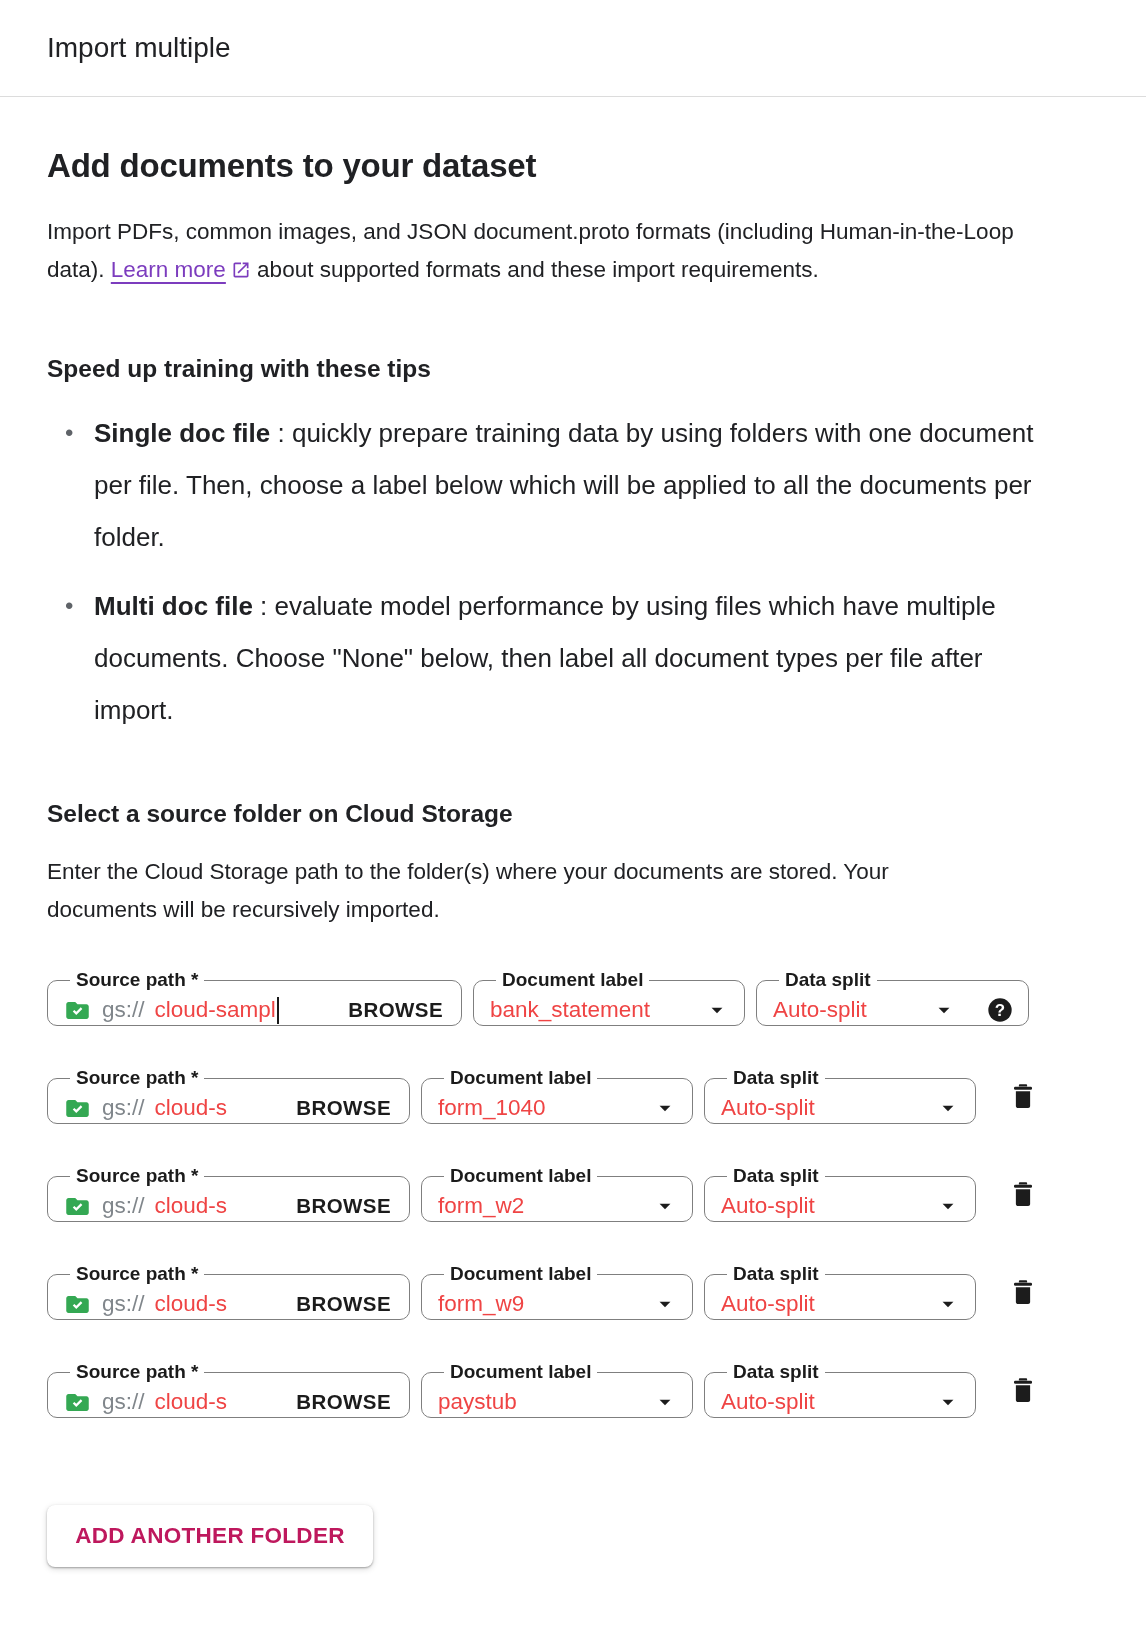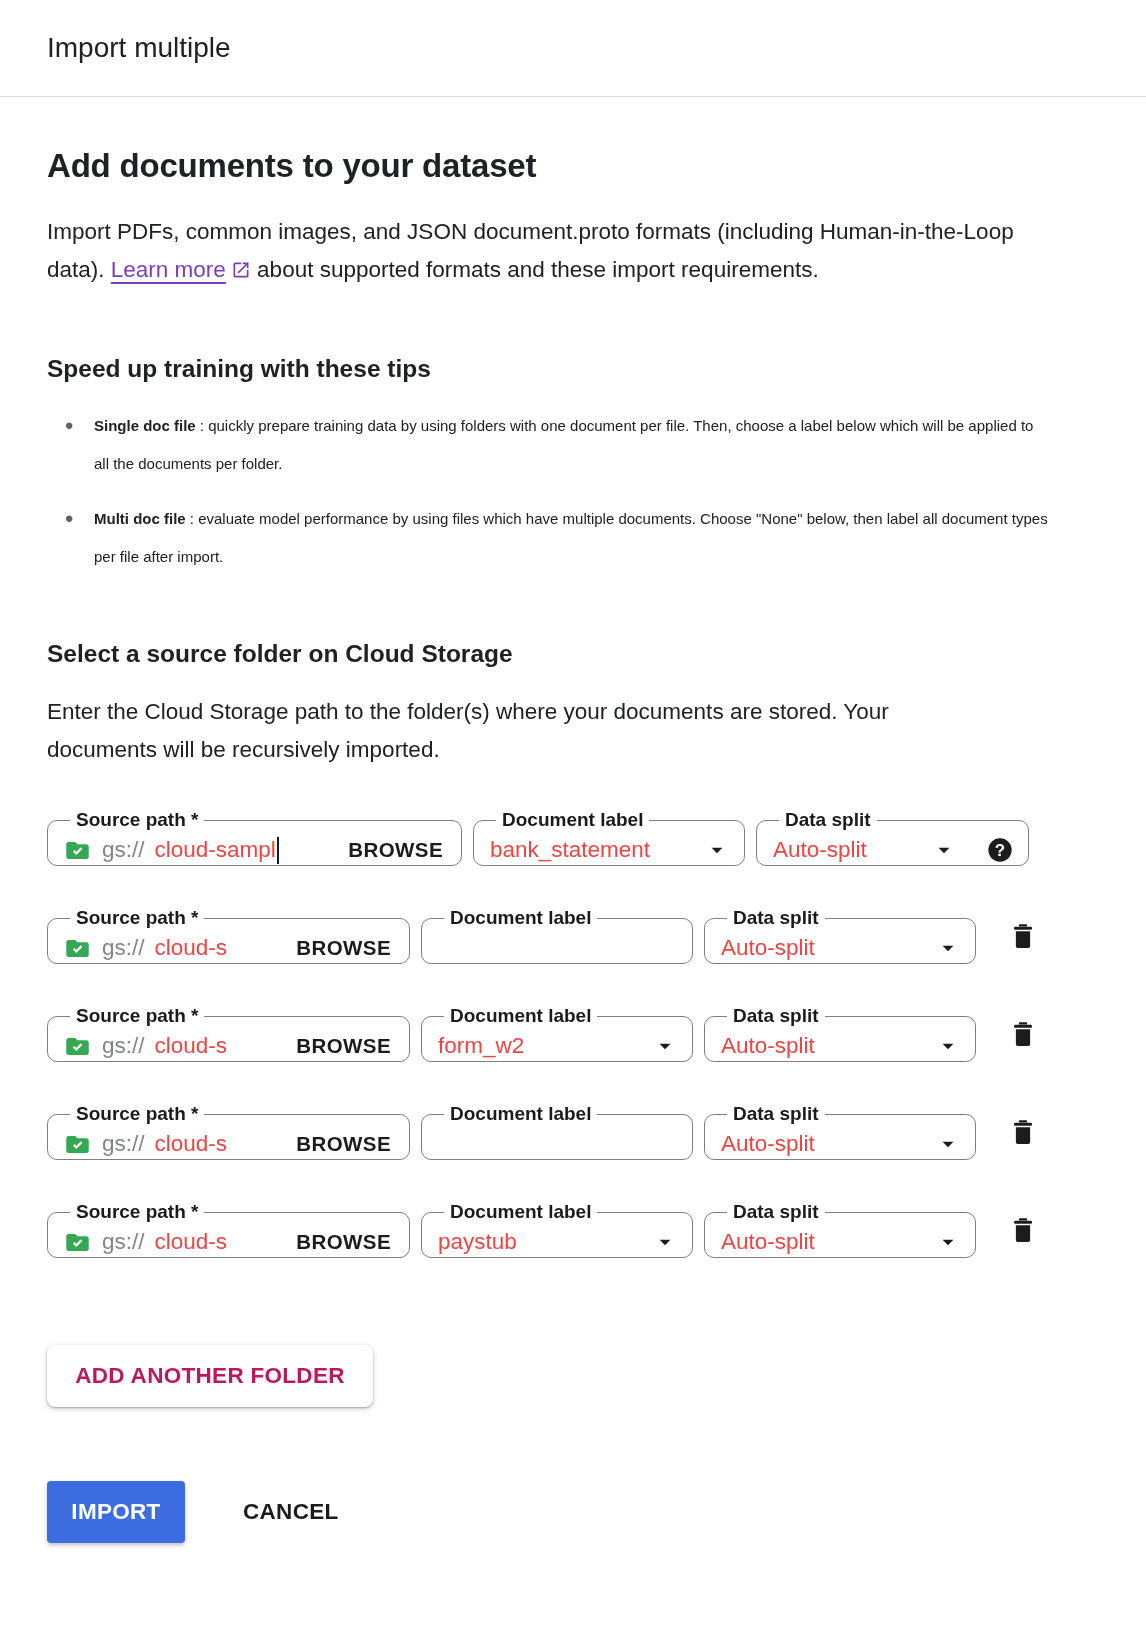--- a/index.html
+++ b/index.html
@@ -57,22 +57,22 @@
   .section-heading.tips { margin-top: 66px; }
 
   ul.tips-list {
     list-style: none;
     margin: 24px 0 0 0;
     padding: 0 0 0 18px;
   }
   ul.tips-list li {
     position: relative;
     padding-left: 29px;
-    font-size: 15px;
-    line-height: 38px;
+    font-size: 26px;
+    line-height: 52px;
     max-width: 985px;
     margin-bottom: 17px;
   }
   ul.tips-list li::before {
     content: "•";
     position: absolute;
     left: 0;
     top: 0;
     color: #5f6368;
     font-size: 24px;
@@ -278,20 +278,28 @@
               </svg>
             </span>
         <span class="gs-prefix">gs://</span>
         <span class="value">cloud-s</span>
 
         <button class="browse">BROWSE</button>
       </div>
     </fieldset>
     <fieldset class="field field-doclabel">
       <legend>Document label</legend>
+      <div class="field-content">
+        <span class="value">form_1040</span>
+        <span class="arrow-icon">
+              <svg width="26" height="26" viewBox="0 0 24 24">
+                <path fill="#1c1c1c" d="M7 10l5 5 5-5z"></path>
+              </svg>
+            </span>
+      </div>
     </fieldset>
     <fieldset class="field field-split">
       <legend>Data split</legend>
       <div class="field-content">
         <span class="value">Auto-split</span>
         <span class="arrow-icon">
               <svg width="26" height="26" viewBox="0 0 24 24">
                 <path fill="#1c1c1c" d="M7 10l5 5 5-5z"></path>
               </svg>
             </span>
@@ -364,20 +372,28 @@
               </svg>
             </span>
         <span class="gs-prefix">gs://</span>
         <span class="value">cloud-s</span>
 
         <button class="browse">BROWSE</button>
       </div>
     </fieldset>
     <fieldset class="field field-doclabel">
       <legend>Document label</legend>
+      <div class="field-content">
+        <span class="value">form_w9</span>
+        <span class="arrow-icon">
+              <svg width="26" height="26" viewBox="0 0 24 24">
+                <path fill="#1c1c1c" d="M7 10l5 5 5-5z"></path>
+              </svg>
+            </span>
+      </div>
     </fieldset>
     <fieldset class="field field-split">
       <legend>Data split</legend>
       <div class="field-content">
         <span class="value">Auto-split</span>
         <span class="arrow-icon">
               <svg width="26" height="26" viewBox="0 0 24 24">
                 <path fill="#1c1c1c" d="M7 10l5 5 5-5z"></path>
               </svg>
             </span>

